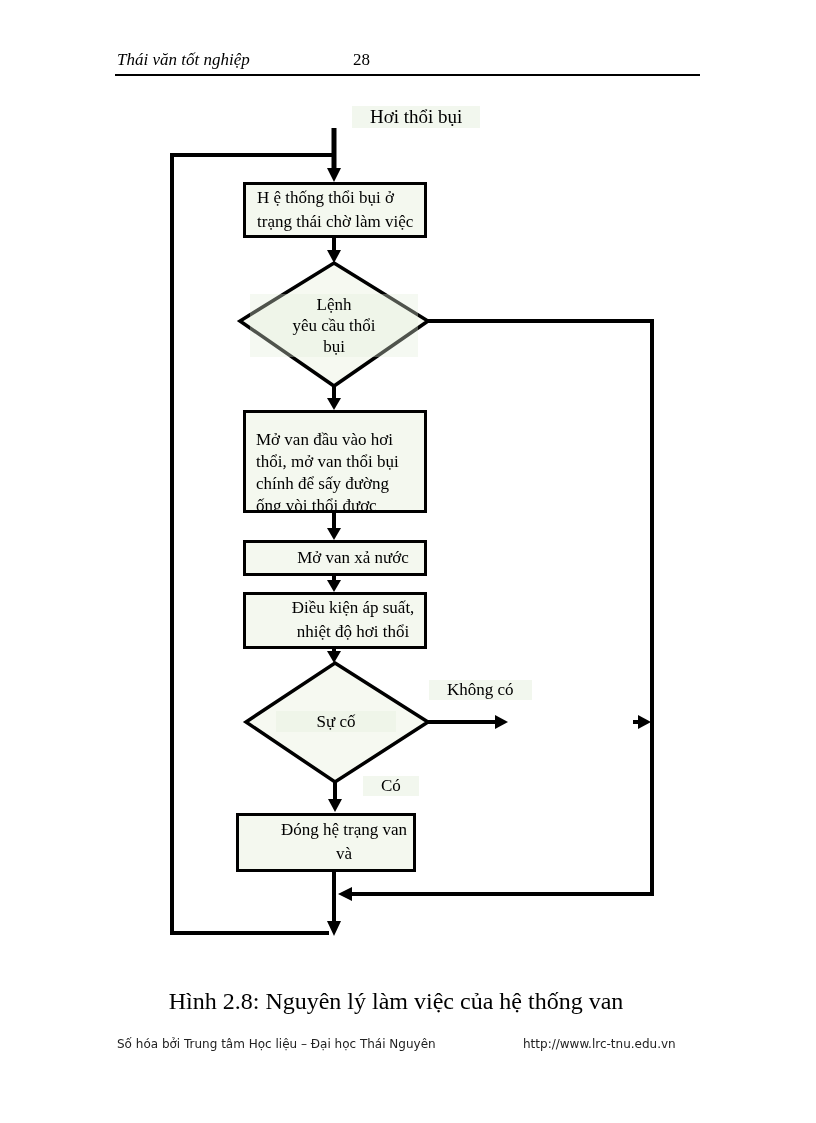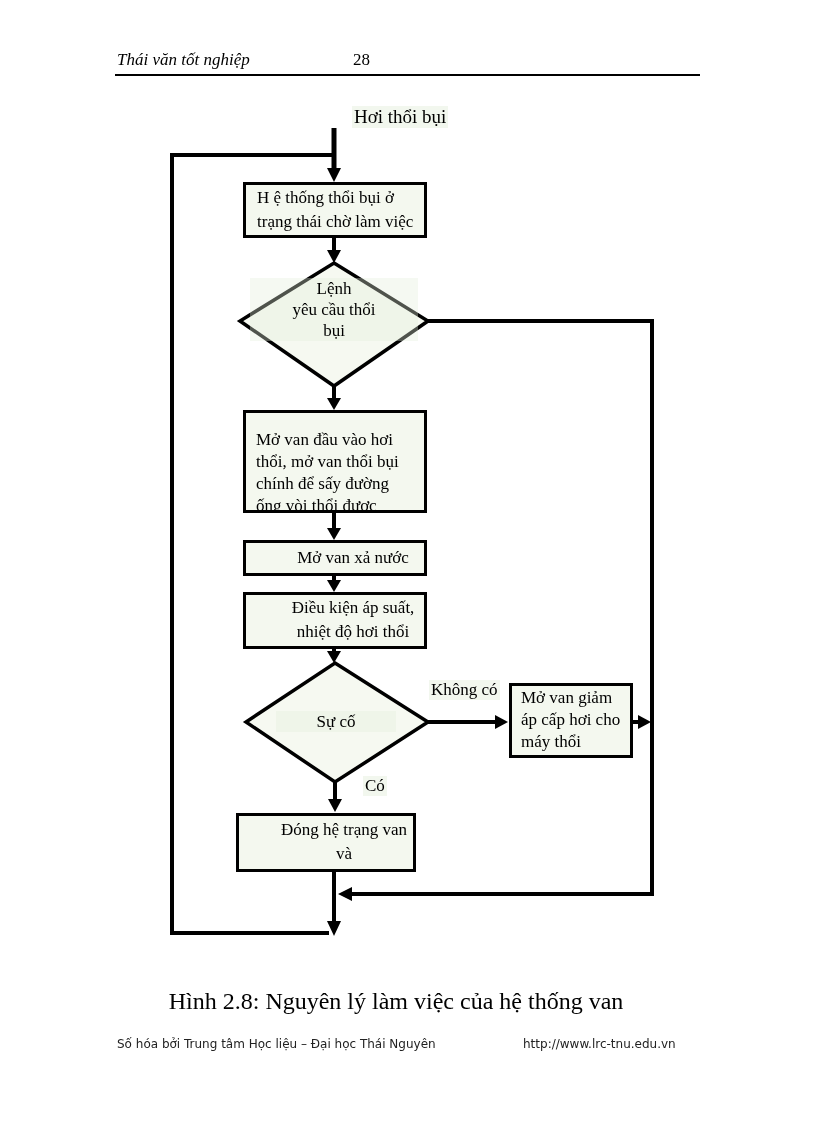--- a/index.html
+++ b/index.html
@@ -39,28 +39,28 @@
   .node-close{left:236px;top:813px;width:180px;height:59px;text-align:center;padding-top:2px;line-height:24px;}
   
   .dtext{
     position:absolute;
     text-align:center;
     font-size:17px;
     line-height:21px;
     white-space:pre-line;
     background:rgba(226,238,218,0.35);
   }
-  .dtext-command{left:250px;top:278px;width:168px;font-family:Liberation Serif, serif;}
+  .dtext-command{left:250px;top:294px;width:168px;font-family:Liberation Serif, serif;}
   .dtext-fault{left:276px;top:711px;width:120px;}
   
   .lbl{
     position:absolute;
     font-size:17px;
     background:rgba(226,238,218,0.45);
-    padding:0 2px;
+    padding:0 18px;
   }
   .lbl-start{left:352px;top:106px;font-size:19px;}
   .lbl-no{left:429px;top:680px;}
   .lbl-yes{left:363px;top:776px;}
   
   .caption{left:0;top:988px;width:792px;text-align:center;font-size:24px;}
   
   .ftr{font-family:"DejaVu Sans","Liberation Sans",sans-serif;font-size:12px;color:#222;}
   .ftr-left{left:117px;top:1037px;}
   .ftr-right{left:523px;top:1037px;}
@@ -121,23 +121,20 @@
   <div class="node node-standby">H ệ thống thổi bụi ở
 trạng thái chờ làm việc</div>
   <div class="node node-open-valve">Mở van đầu vào hơi
 thổi, mở van thổi bụi
 chính để sấy đường
 ống vòi thổi được
 .</div>
   <div class="node node-drain">Mở van xả nước đọng</div>
   <div class="node node-condition">Điều kiện áp suất,
 nhiệt độ hơi thổi</div>
-  <div class="node node-reduce">Mở van giảm
-áp cấp hơi cho
-máy thổi</div>
   <div class="node node-close">Đóng hệ trạng van và
 bảo dưỡng</div>
 
   <div class="dtext dtext-command">Lệnh
 yêu cầu thổi
 bụi</div>
   <div class="dtext dtext-fault">Sự cố</div>
 
   <span class="lbl lbl-no">Không có</span>
   <span class="lbl lbl-yes">Có</span>

